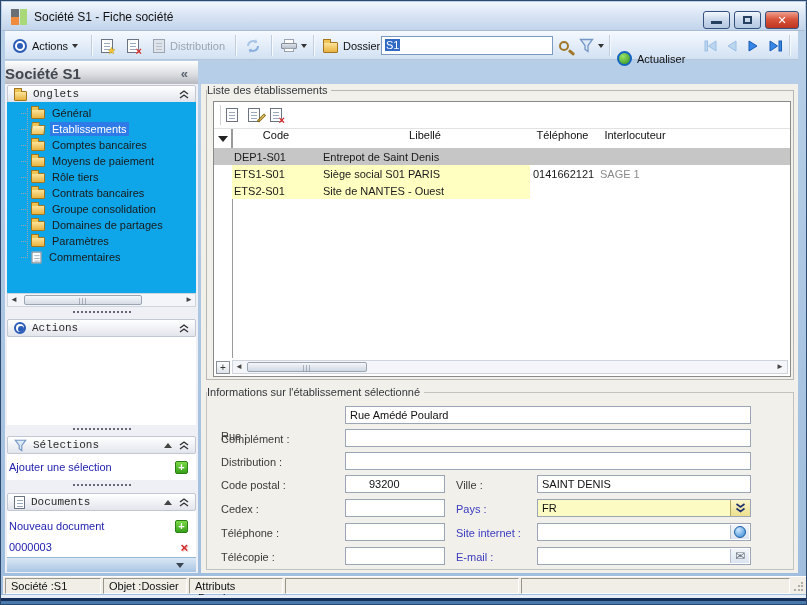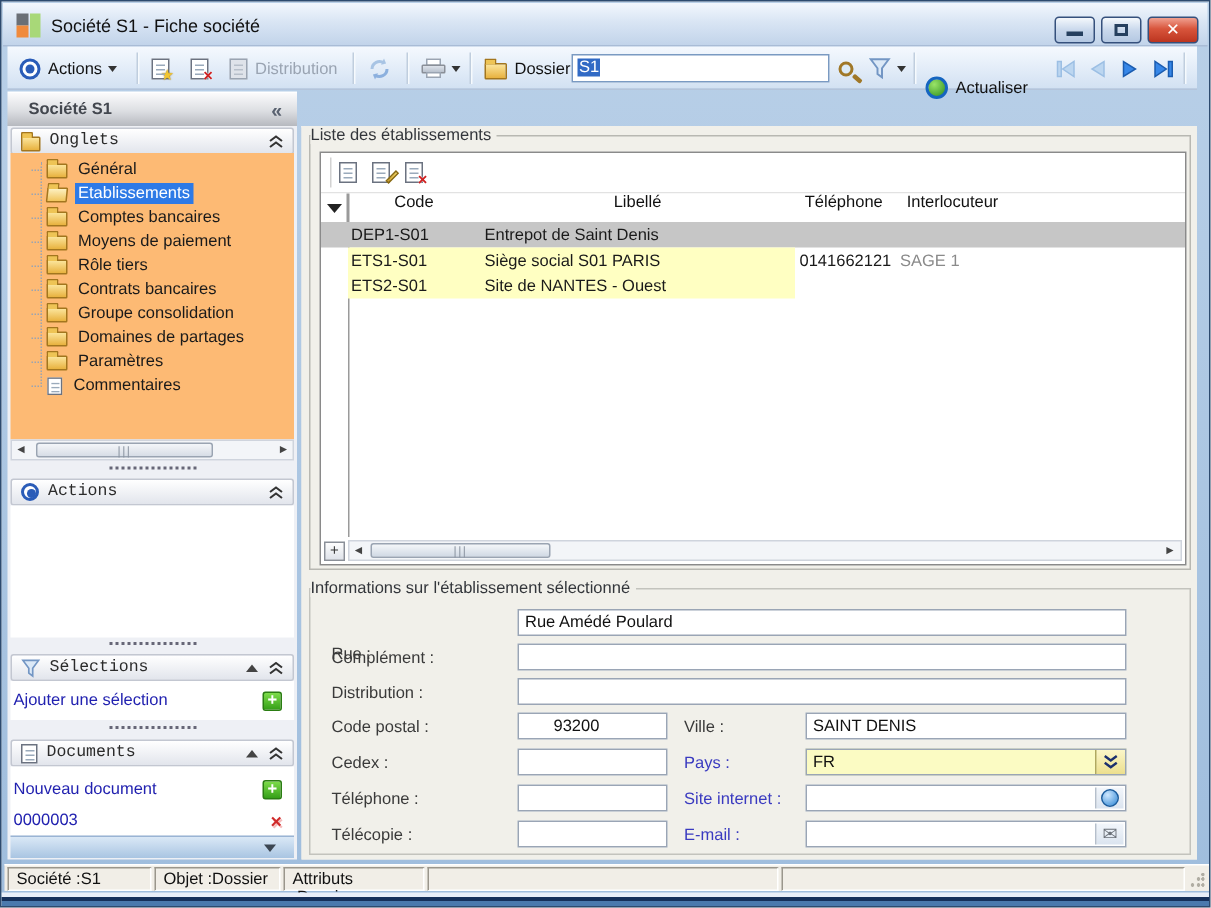--- a/index.html
+++ b/index.html
@@ -74,21 +74,21 @@
 
   
   .sidebar { position:absolute; left:4px; top:83px; width:193px; height:489px; background:#eef0f5; }
   .panel-header { position:absolute; left:2px; width:189px; height:18px;
                   background:linear-gradient(180deg,#ffffff,#e2e5ec); border:1px solid #c3c7d1; border-radius:2px;
                   display:flex; align-items:center; padding:0 6px;font-family:Liberation Mono, monospace; }
   .panel-header .ph-label { margin-left:6px; color:#2b2b2b; }
   .ph-icons { margin-left:auto; display:flex; align-items:center; gap:7px; }
   .tri-up { width:0; height:0; border-left:4px solid transparent; border-right:4px solid transparent; border-bottom:5px solid #444; }
   .white-area { position:absolute; left:2px; width:189px; background:#fff; }
-  .tree { position:absolute; left:2px; top:18px; width:189px; height:191px; background:#fdba74; overflow:hidden; }
+  .tree { position:absolute; left:2px; top:18px; width:189px; height:191px; background:#0ea5e9; overflow:hidden; }
   .tree .vline { position:absolute; left:20px; top:6px; height:148px; border-left:1px dotted #9aa4b2; }
   .tree-item { position:absolute; left:0; height:16px; display:flex; align-items:center; padding-left:14px; width:100%; }
   .tree-item .stub { width:7px; border-top:1px dotted #9aa4b2; margin-right:3px; }
   .tree-item .ic-folder { width:14px; height:10px; margin-top:2px; }
   .tree-item .ic-page { width:11px; height:13px; transform:scale(.9); }
   .tree-item .tlabel2 { margin-left:5px; padding:1px 2px; color:#1a1a1a; }
   .tree-item.selected .tlabel2 { background:#2e7ae6; color:#fff; }
   .tree-item.selected .ic-folder { background:linear-gradient(180deg,#fdf0c0,#f0c45c); transform:skewX(-6deg); }
 
   .hscroll { position:absolute; left:2px; top:209px; width:189px; height:14px; background:#f3f5f8; border:1px solid #cfd4dd; display:flex; align-items:center; }
@@ -267,21 +267,21 @@
     <div class="item navbtn" style="left:757px;">
       <svg width="16" height="12" viewBox="0 0 16 12">
           <polygon points="2,1 2,11 9.5,6" fill="#3787e8" stroke="#1b5cb0"></polygon>
           <rect x="11" y="1" width="2.5" height="10" fill="#3787e8" stroke="#1b5cb0"></rect>
         </svg>
     </div>
     <span class="tsep" style="left:784px;"></span>
   </div>
 
   <div class="sec-header sb">
-    <span class="sec-title" style="font-size:11px;margin-left:14px;">Société S1</span>
+    <span class="sec-title" style="font-size:15px;">Société S1</span>
     <span class="collapse-chev">«</span>
   </div>
   <div class="sec-header main">
     <span class="sec-title" style="font-size:16px;margin-left:14px;">Etablissements</span>
   </div>
 
   <div class="sidebar">
 
     <div class="panel-header" style="top:1px;">
       <span class="ic-folder" style="width:13px;height:10px;"></span>

